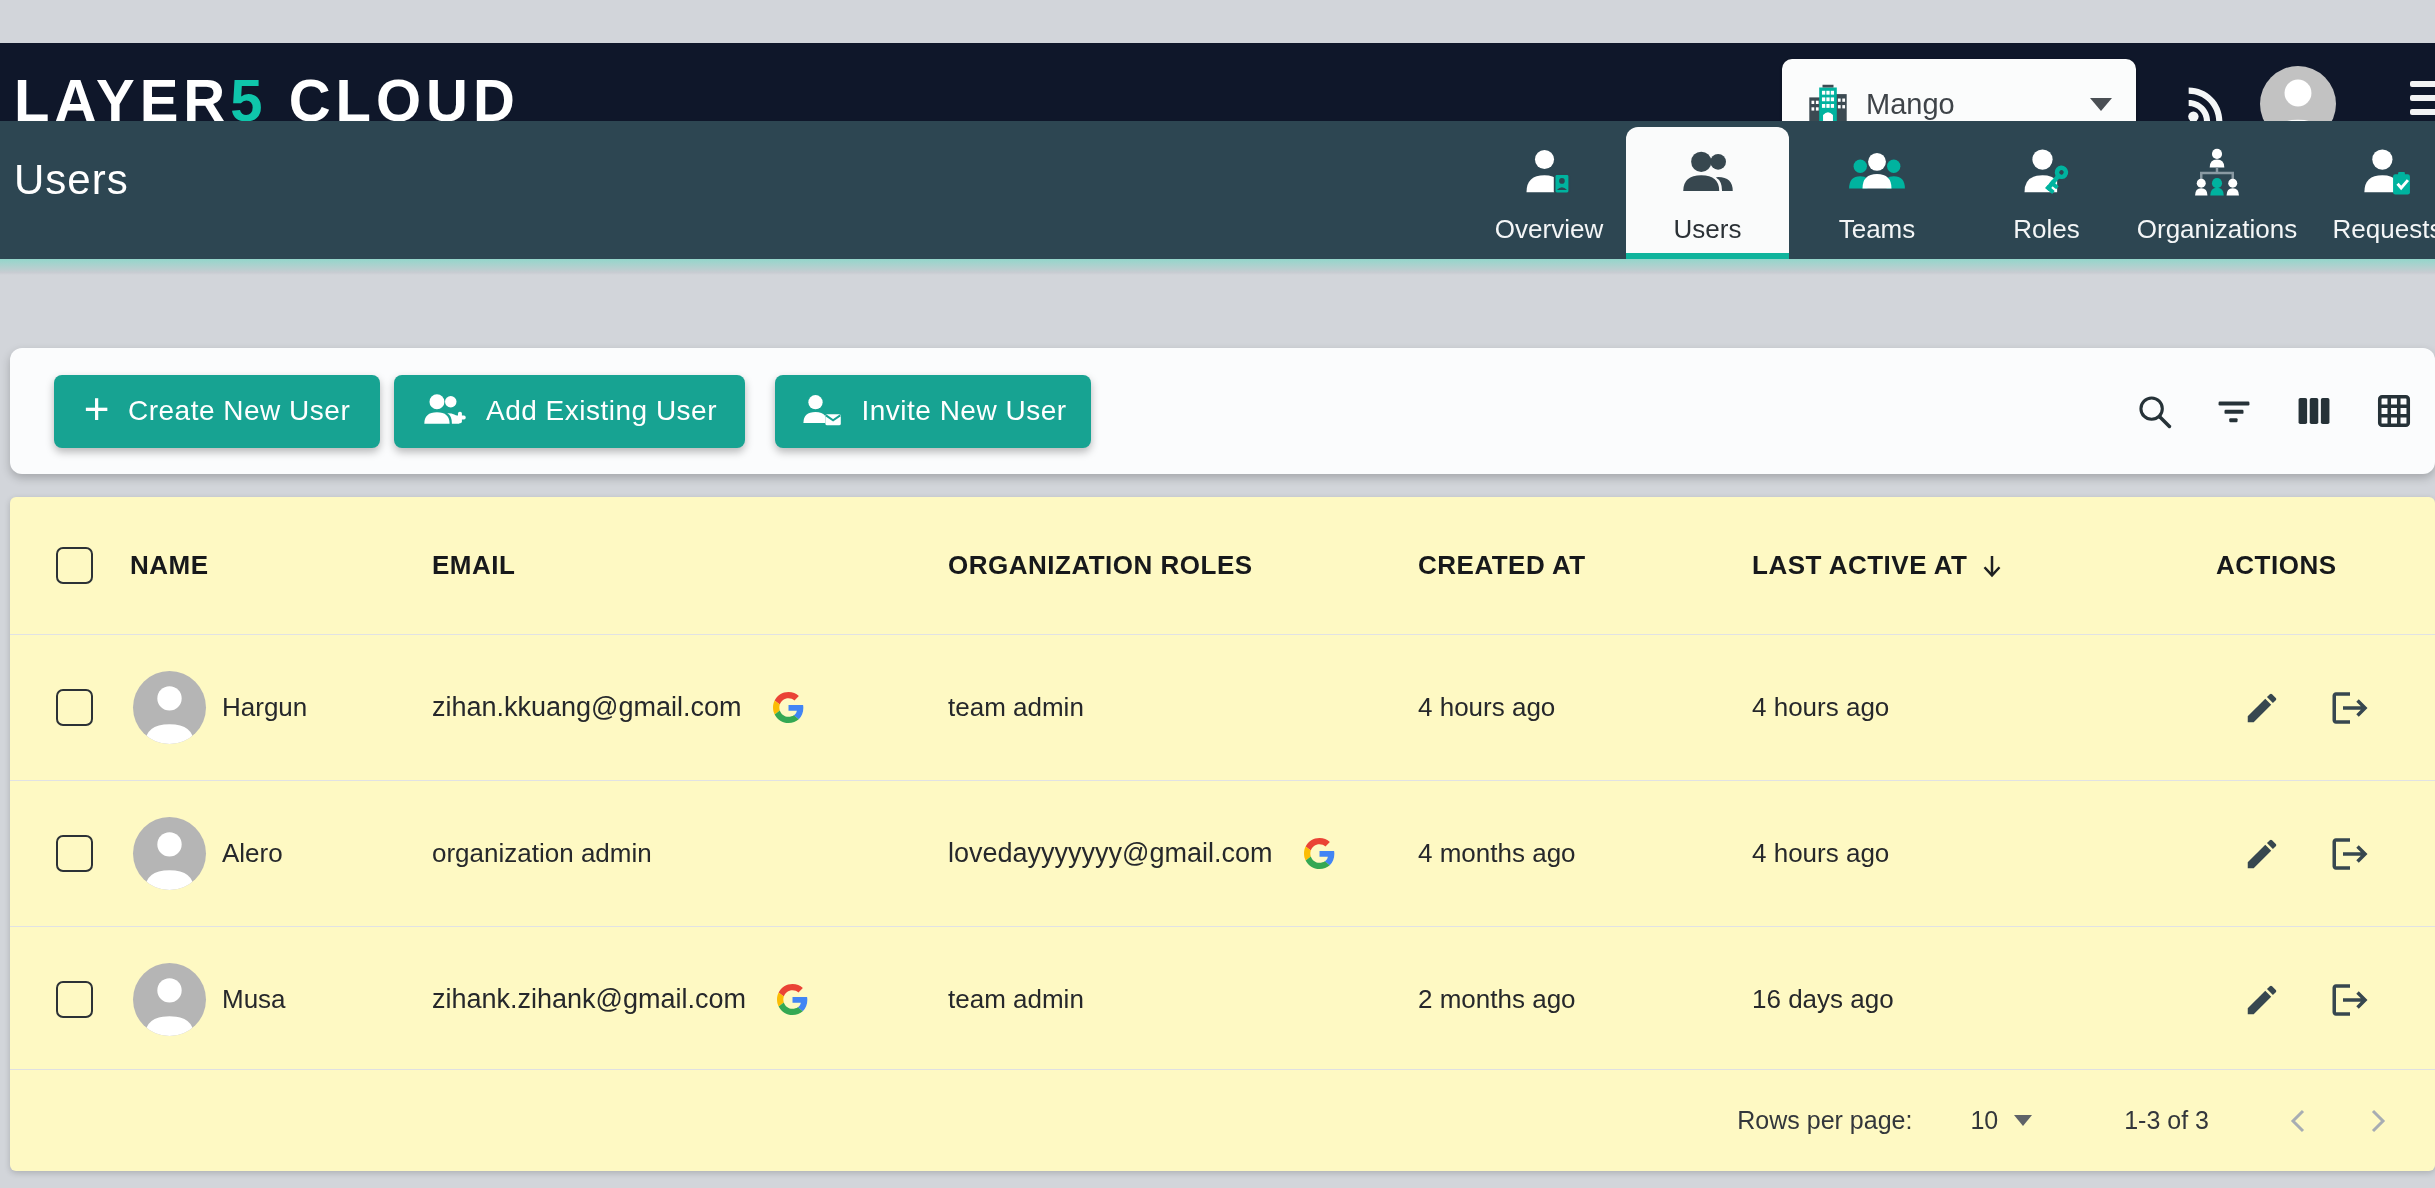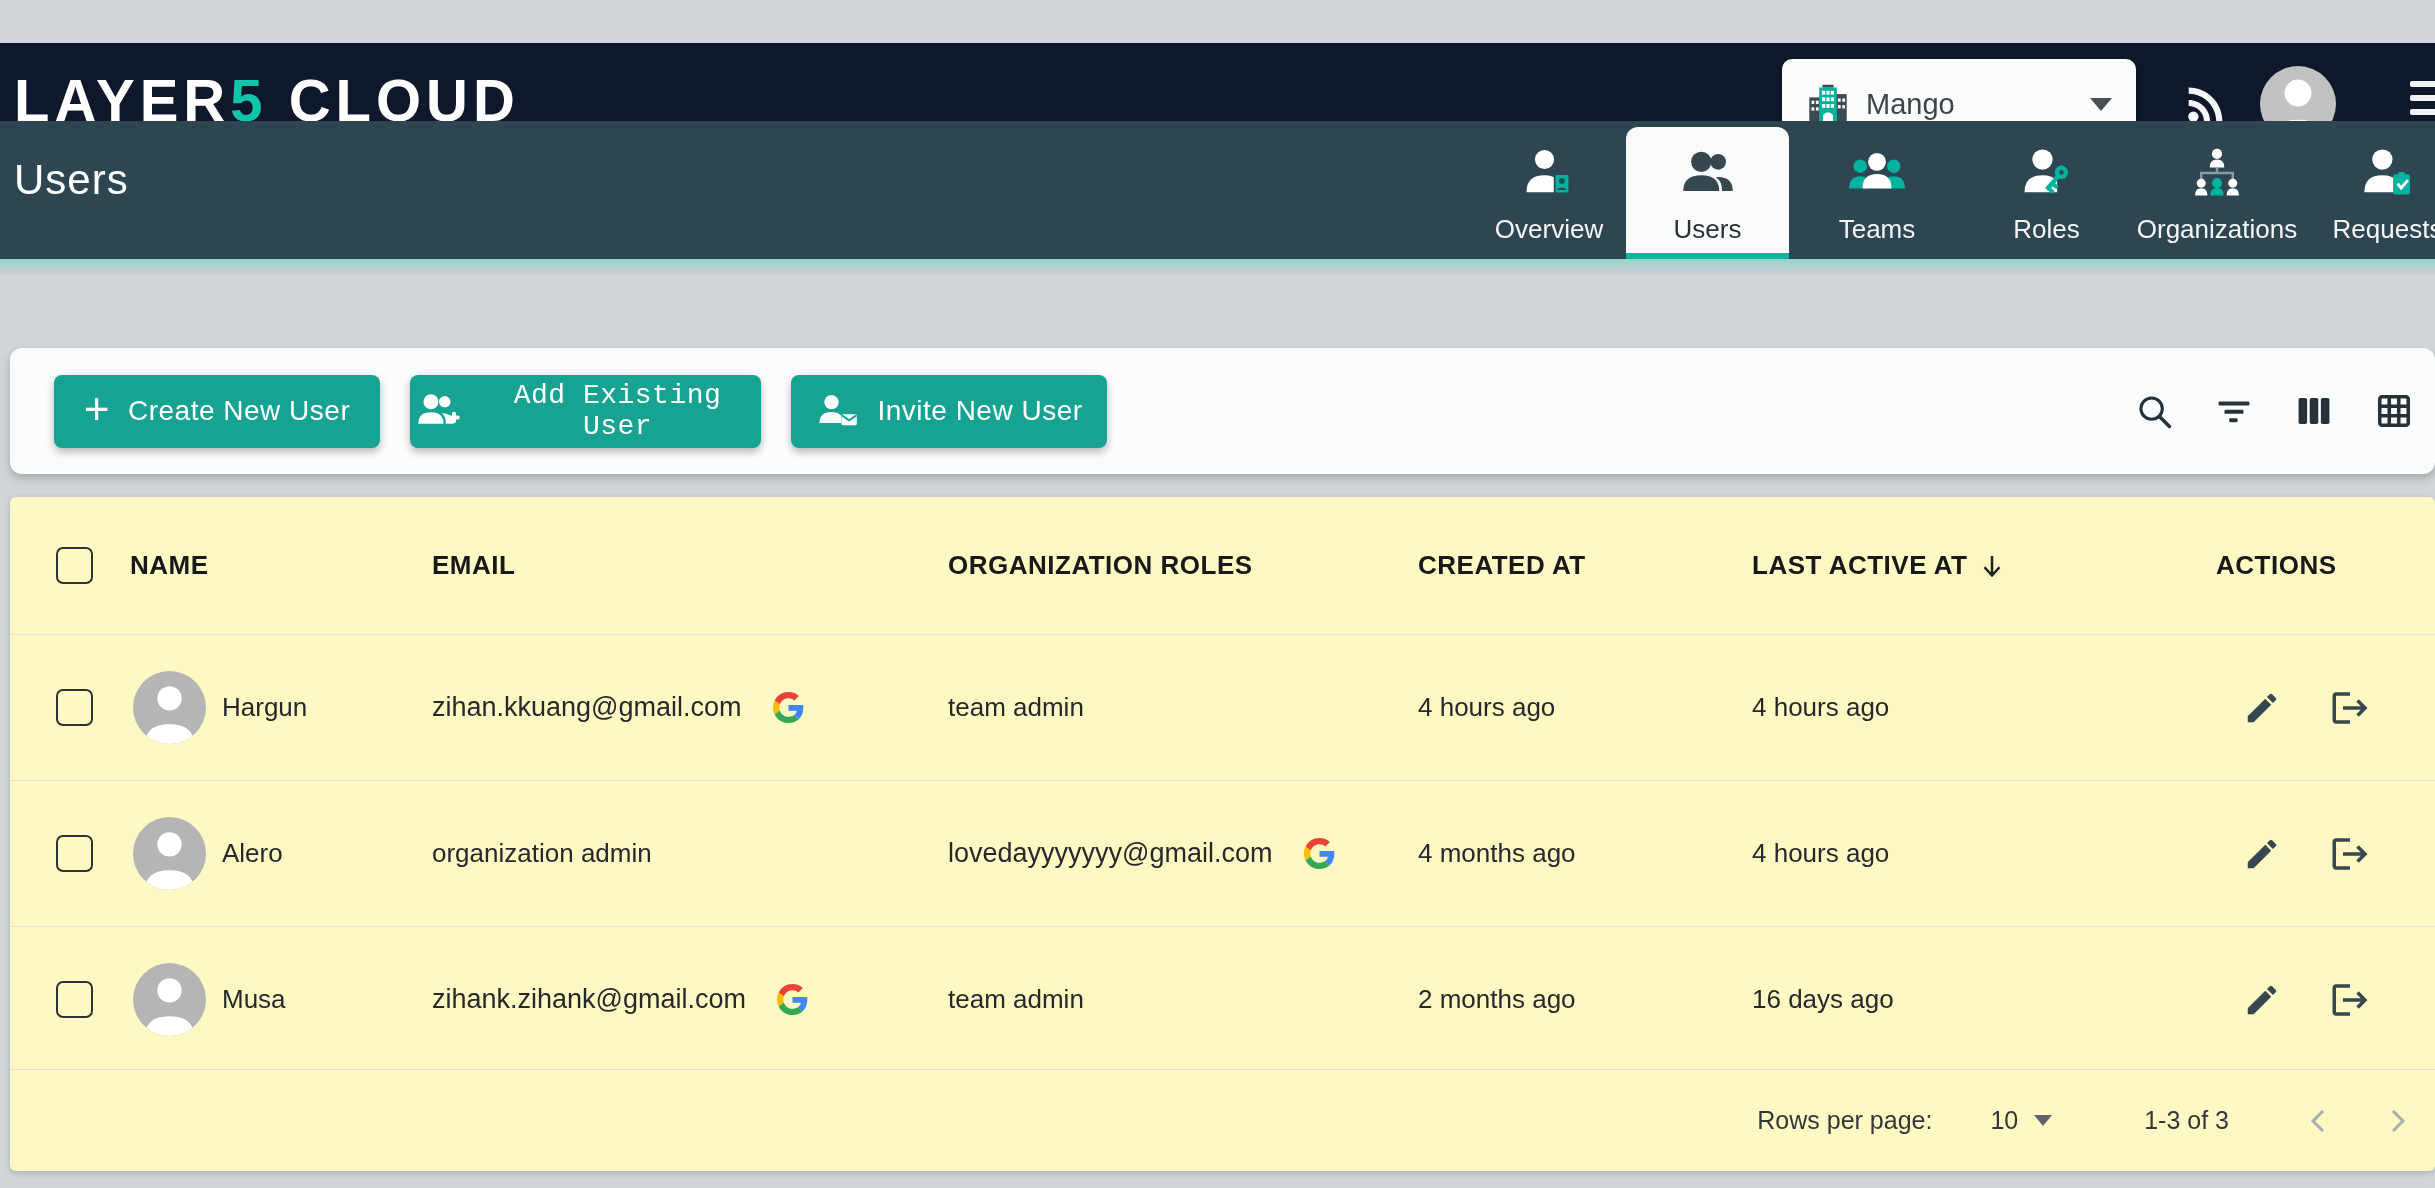--- a/index.html
+++ b/index.html
@@ -41,21 +41,21 @@
   .t-roles{width:163px;} .t-orgs{width:178px;} .t-requests{width:163px;}
   .nav-fade{position:absolute;left:0;top:259px;width:2435px;height:16px;
        background:linear-gradient(180deg,#93d6cb 0%,#c8ccd2 85%,#d2d5da 100%);}
   
   .toolbar-card{position:absolute;left:10px;top:348px;width:2425px;height:126px;background:#fbfcfd;
        border-radius:12px;box-shadow:0 4px 10px rgba(0,0,0,.22);display:flex;align-items:center;}
   .btn{height:73px;background:#17a392;border:none;border-radius:8px;color:#fff;font-size:28px;
        font-family:"Liberation Sans",sans-serif;display:flex;align-items:center;justify-content:center;
        gap:18px;box-shadow:0 4px 8px rgba(0,0,0,.28);cursor:pointer;letter-spacing:.5px;}
   .btn-create{width:326px;margin-left:44px;}
-  .btn-add{width:351px;margin-left:30px;font-family:Liberation Mono, monospace;}
+  .btn-add{width:351px;margin-left:14px;}
   .btn-invite{width:316px;margin-left:30px;}
   .tool-icons{margin-left:auto;display:flex;align-items:center;gap:42px;padding-right:22px;}
   .tool-icons .ibtn{width:38px;height:38px;display:flex;align-items:center;justify-content:center;cursor:pointer;}
   
   .table-card{position:absolute;left:10px;top:497px;width:2425px;height:674px;background:#fef9c3;
        border-radius:6px;box-shadow:0 2px 6px rgba(0,0,0,.18);}
   .tgrid{display:grid;grid-template-columns:120px 302px 516px 470px 334px 464px 1fr;align-items:center;}
   .thead{height:137px;}
   .th{font-size:26px;font-weight:700;color:#17191b;letter-spacing:.5px;display:flex;align-items:center;gap:10px;}
   .trow{height:145px;border-top:1px solid #e1e2e4;}
@@ -64,21 +64,21 @@
   .checkbox{width:33px;height:33px;border:2.5px solid #2c3236;border-radius:7px;background:transparent;cursor:pointer;}
   .name-cell{display:flex;align-items:center;gap:16px;padding-left:3px;}
   .row-avatar{width:73px;height:73px;border-radius:50%;background:#b5b5b5;overflow:hidden;
        display:flex;align-items:flex-end;justify-content:center;flex:0 0 auto;}
   .email-cell{display:flex;align-items:center;font-size:27px;}
   .email-cell .g{margin-left:4px;display:flex;}
   .actions-cell{display:flex;align-items:center;gap:44px;padding-left:24px;}
   .actions-cell .abtn{width:44px;height:44px;display:flex;align-items:center;justify-content:center;cursor:pointer;}
   
   .tfooter{position:absolute;left:0;bottom:0;width:100%;height:102px;border-top:1px solid #dfe0e2;
-       display:flex;align-items:center;justify-content:flex-end;box-sizing:border-box;padding-right:18px;
+       display:flex;align-items:center;justify-content:flex-end;box-sizing:border-box;padding-right:38px;
        font-size:25px;color:#33373b;}
   .rpp-select{display:flex;align-items:center;gap:16px;margin-left:58px;cursor:pointer;}
   .rpp-caret{width:0;height:0;border-left:9px solid transparent;border-right:9px solid transparent;
        border-top:11px solid #5f6368;}
   .range{margin-left:92px;}
   .pag-btn{margin-left:70px;width:40px;height:40px;display:flex;align-items:center;justify-content:center;cursor:default;}
   .pag-btn + .pag-btn{margin-left:38px;}
 </style>
 </head>
 <body>

